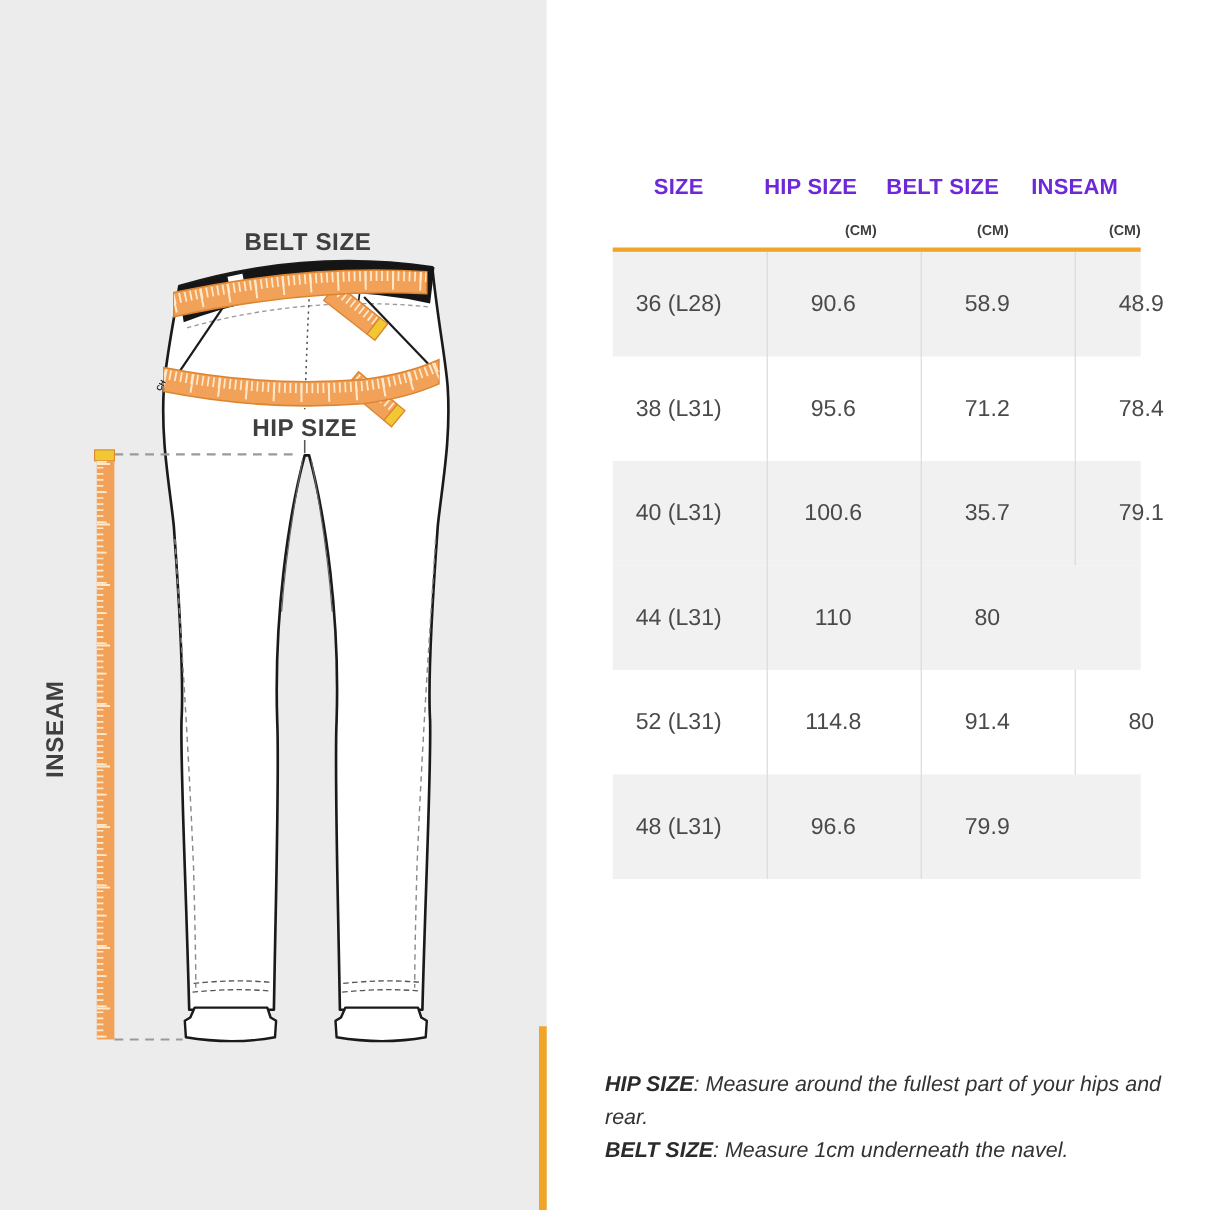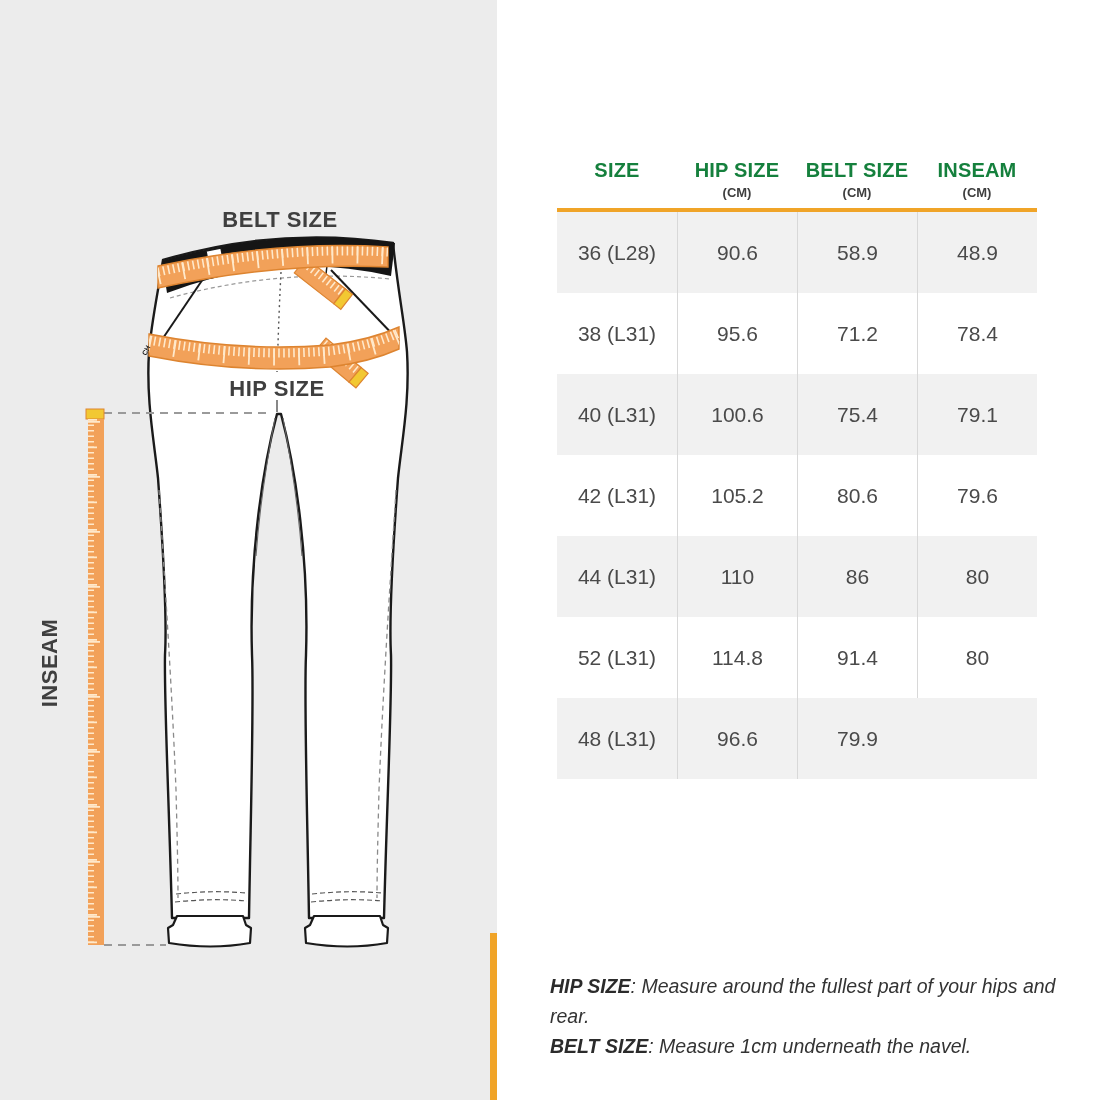--- a/index.html
+++ b/index.html
@@ -36,28 +36,28 @@
   .size-table{
     position:absolute;left:557px;top:147px;width:480px;
   }
   .thead{
     display:grid;grid-template-columns:repeat(4,120px);
     padding-top:12px;padding-bottom:8px;
     border-bottom:4px solid var(--accent);
   }
   .th{text-align:center;}
   .th-label{
-    font-size:20px;font-weight:bold;color:#15803d;letter-spacing:0.2px;
+    font-size:20px;font-weight:bold;color:#6d28d9;letter-spacing:0.2px;
   }
   .th-unit{
-    font-size:13px;font-weight:bold;color:#3E3E3E;margin-top:3px;min-height:15px;
+    font-size:13px;font-weight:bold;color:#3E3E3E;margin-top:20px;min-height:15px;text-align:right;
   }
   .tbody{width:480px;}
   .tr{
-    display:grid;grid-template-columns:repeat(4,120px);height:81px;
+    display:grid;grid-template-columns:repeat(4,120px);height:95px;gap:20px;
   }
   .tr.alt{background:var(--row-alt);}
   .td{
     display:flex;align-items:center;justify-content:center;
     font-size:21px;color:var(--cell);
   }
   .tr .td + .td{border-left:1px solid var(--divider);}
   .notes{
     position:absolute;left:550px;top:971px;width:520px;
     font-size:19.5px;color:var(--note);line-height:30px;font-style:italic;
@@ -195,33 +195,26 @@
     </div>
     <div class="tr">
       <div class="td">38 (L31)</div>
       <div class="td">95.6</div>
       <div class="td">71.2</div>
       <div class="td">78.4</div>
     </div>
     <div class="tr alt">
       <div class="td">40 (L31)</div>
       <div class="td">100.6</div>
-      <div class="td">75.4</div>
+      <div class="td">35.7</div>
       <div class="td">79.1</div>
-    </div>
-    <div class="tr">
-      <div class="td">42 (L31)</div>
-      <div class="td">105.2</div>
-      <div class="td">80.6</div>
-      <div class="td">79.6</div>
     </div>
     <div class="tr alt">
       <div class="td">44 (L31)</div>
       <div class="td">110</div>
-      <div class="td">86</div>
       <div class="td">80</div>
     </div>
     <div class="tr">
       <div class="td">52 (L31)</div>
       <div class="td">114.8</div>
       <div class="td">91.4</div>
       <div class="td">80</div>
     </div>
     <div class="tr alt">
       <div class="td">48 (L31)</div>

